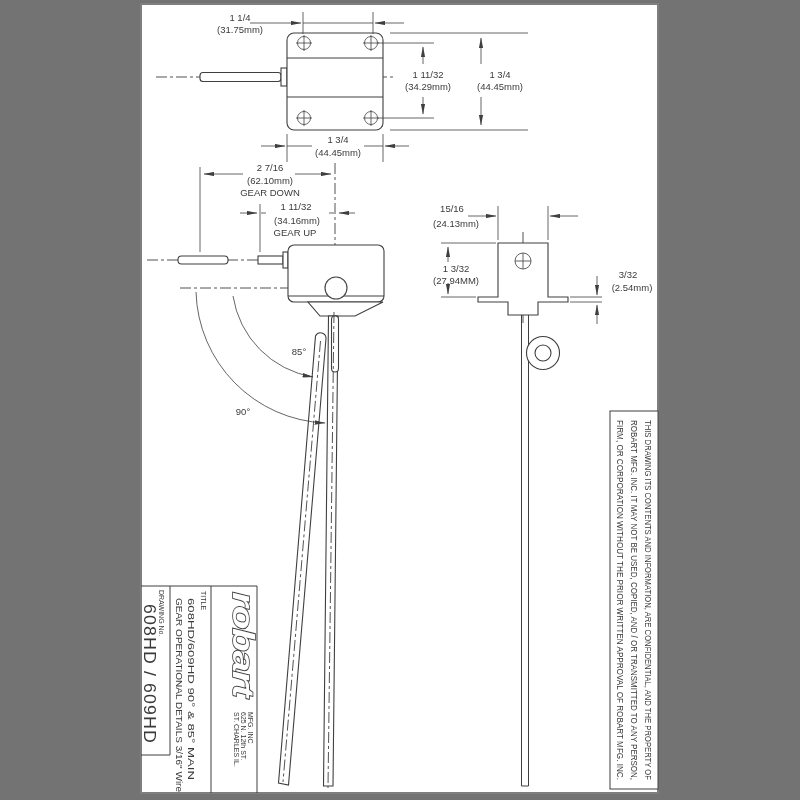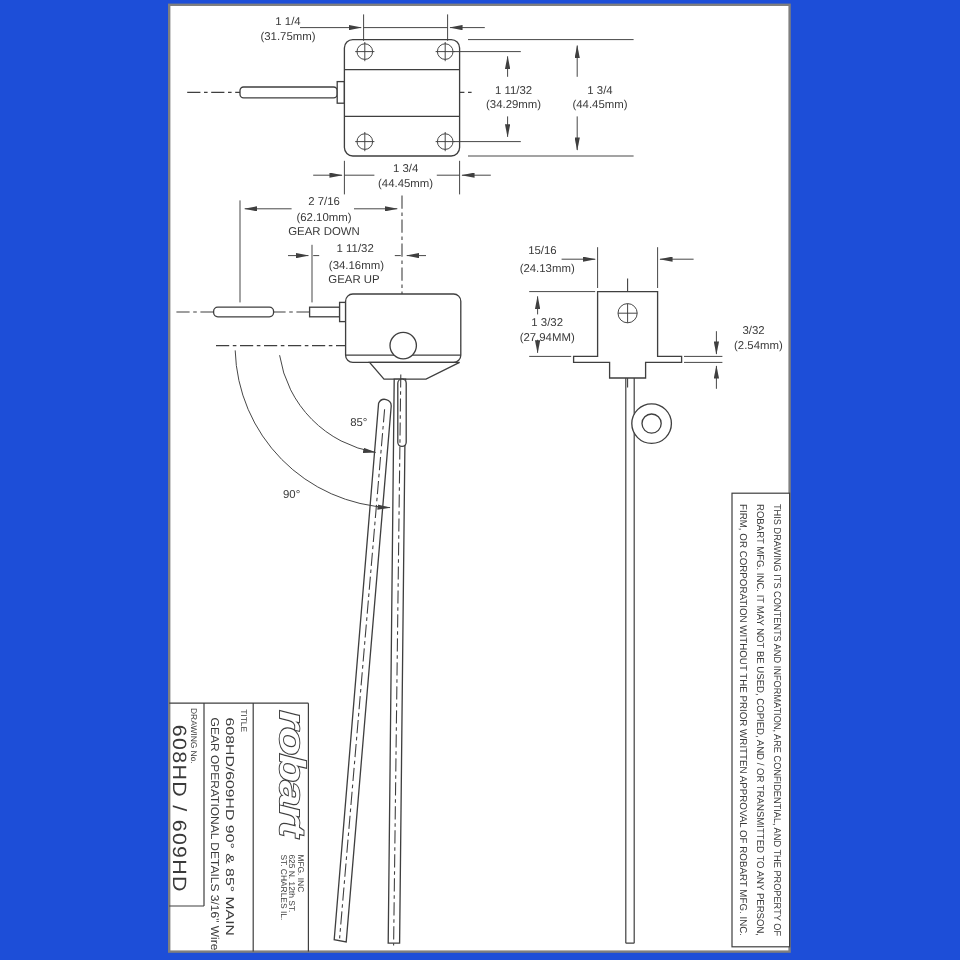--- a/index.html
+++ b/index.html
@@ -1,16 +1,16 @@
 <!DOCTYPE html>
 <html><head>
 <meta charset="utf-8">
 <style>
   html,body{margin:0;padding:0;background:#ffffff;}
-  #stage{position:relative;width:800px;height:800px;background:#1d4ed8;overflow:hidden;
+  #stage{position:relative;width:800px;height:800px;background:#737373;overflow:hidden;
          font-family:"Liberation Sans",sans-serif;}
   svg{position:absolute;left:0;top:0;}
   svg text{font-family:"Liberation Sans",sans-serif;fill:#3a3a3a;}
   .t9{font-size:9.5px;}
   .t8{font-size:8.3px;}
   .t7{font-size:7px;}
   .t16{font-size:16px;letter-spacing:1px;}
   .tlogo{font-size:30px;font-weight:bold;font-style:italic;fill:#ffffff;
          stroke:#3f3f3f;stroke-width:1.6px;paint-order:stroke;letter-spacing:-1px;}
   .mid{text-anchor:middle;}

